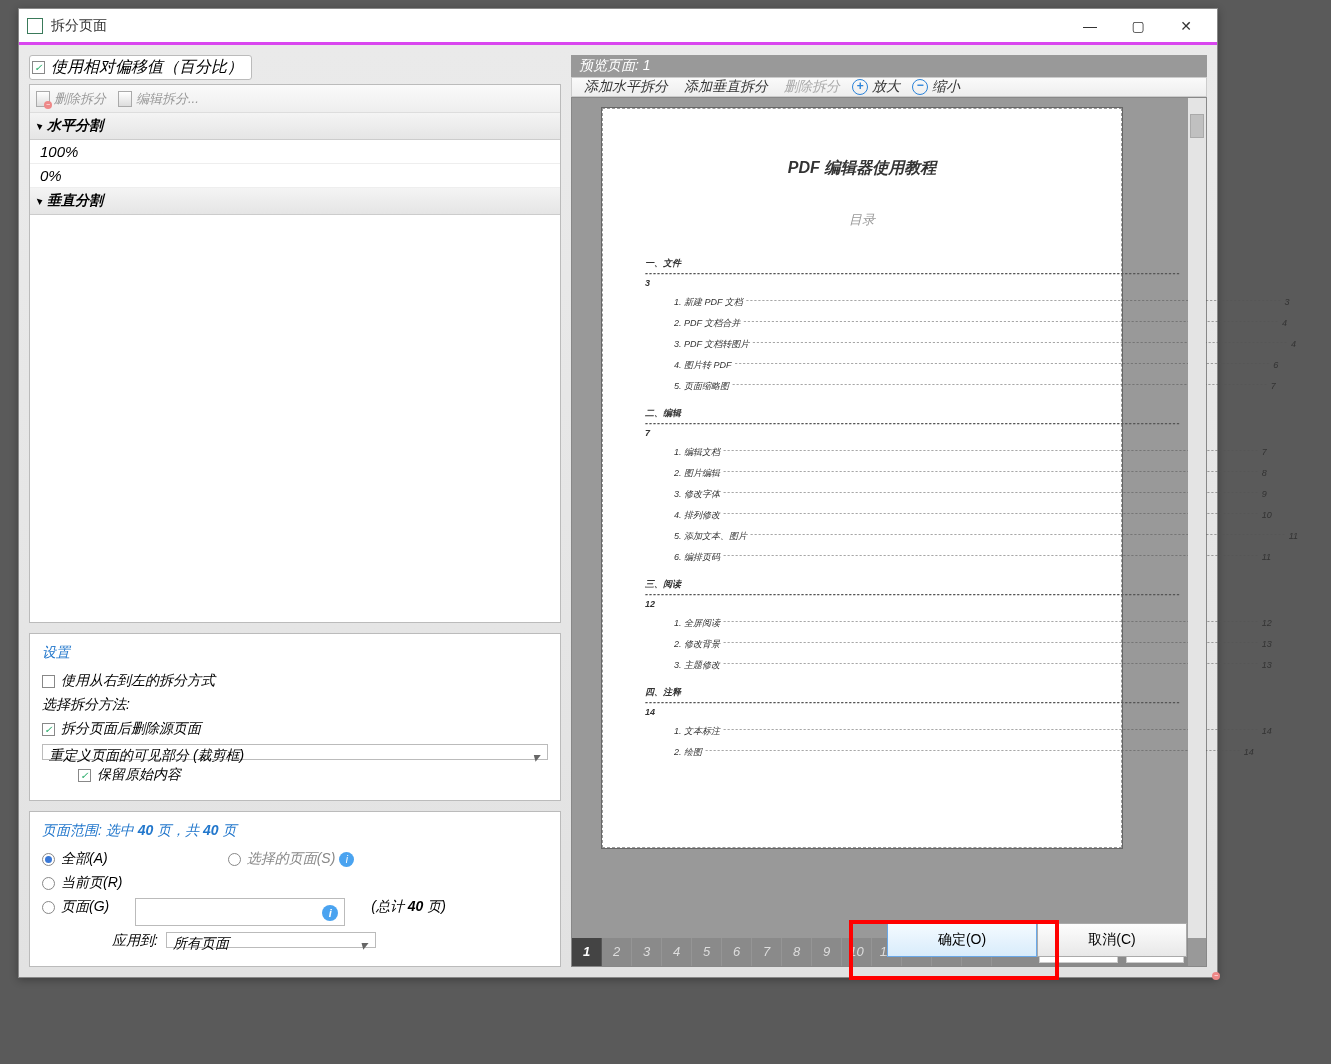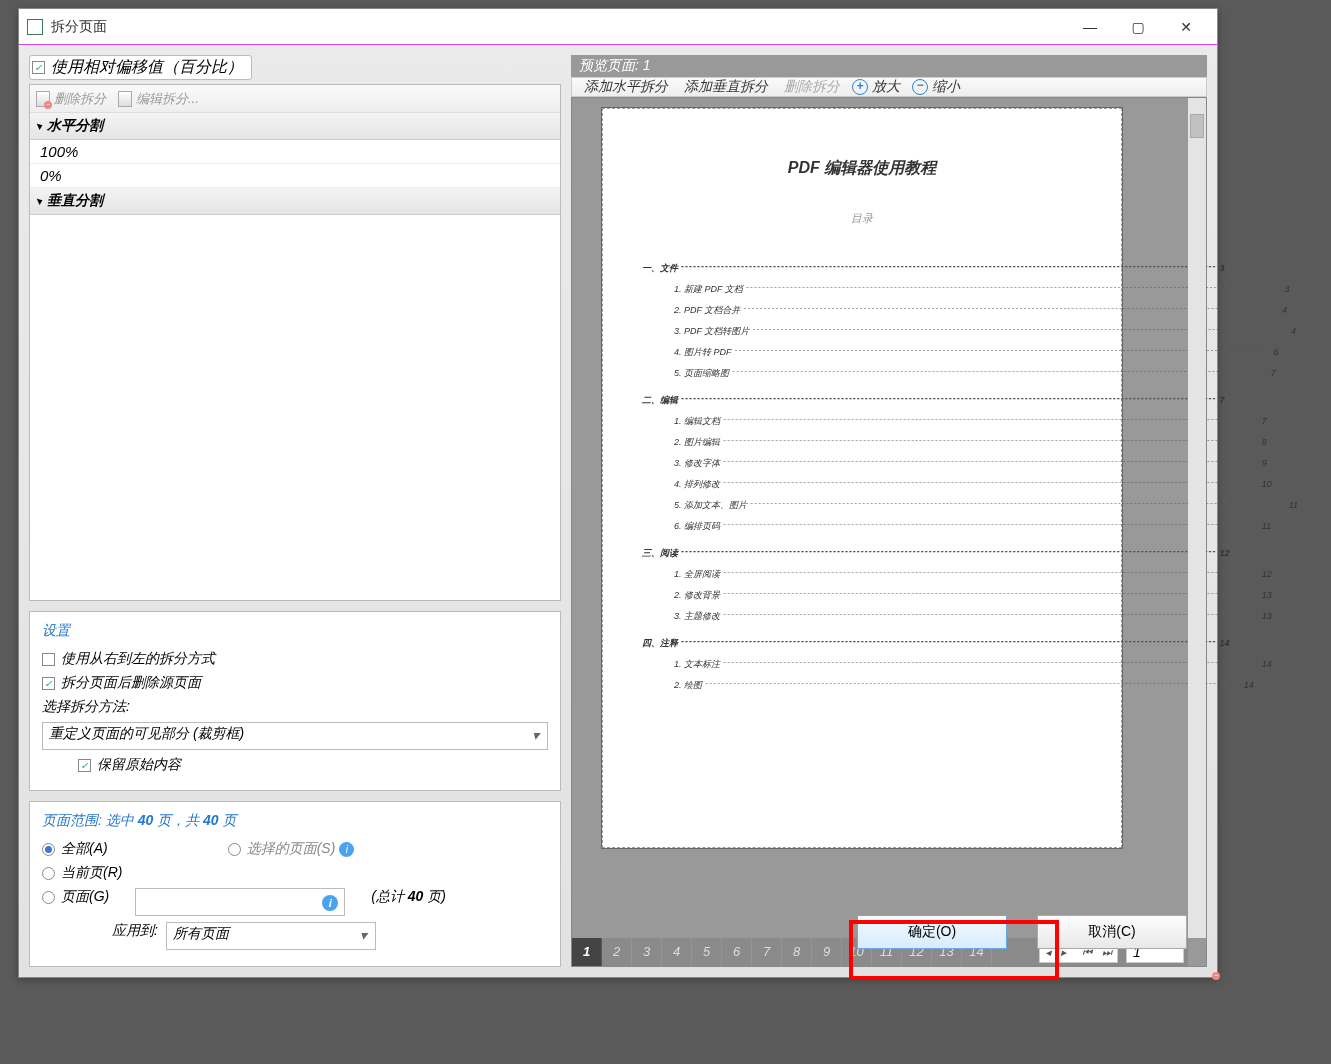--- a/index.html
+++ b/index.html
@@ -1,18 +1,18 @@
 <!DOCTYPE html>
 <html><head>
 <meta charset="utf-8">
 <style>
 * { box-sizing: border-box; margin: 0; padding: 0; font-family: "Microsoft YaHei", sans-serif; }
 body { background: #5a5a5a; width: 1331px; height: 1064px; position: relative; }
 .dialog { position: absolute; left: 18px; top: 8px; width: 1200px; height: 970px; background: #fff; border: 1px solid #888; box-shadow: 0 2px 8px rgba(0,0,0,0.3); }
-.titlebar { height: 36px; display: flex; align-items: center; padding: 0 8px; border-bottom: 1px solid #d946ef; }
+.titlebar { height: 36px; display: flex; align-items: center; padding: 0 8px; border-bottom: 3px solid #d946ef; }
 .titlebar-icon { width: 16px; height: 16px; border: 1.5px solid #3a7a5a; margin-right: 8px; }
 .titlebar-title { font-size: 14px; color: #333; flex: 1; }
 .win-btns { display: flex; gap: 2px; }
 .win-btn { width: 46px; height: 30px; display: flex; align-items: center; justify-content: center; font-size: 14px; color: #333; }
 .body-bg { background: linear-gradient(#eaeaea,#e2e2e2); height: calc(100% - 36px); padding: 10px; position: relative; }
 .body-inner { display: flex; height: 100%; gap: 10px; }
 .left-col { width: 532px; display: flex; flex-direction: column; font-style: italic; }
 .right-col { flex: 1; display: flex; flex-direction: column; font-style: italic; }
 .offset-box { background: #fff; border: 1px solid #bbb; border-radius: 3px; padding: 1px 8px 1px 2px; display: inline-flex; align-items: center; margin-bottom: 4px; width: fit-content; }
 .checkbox { width: 13px; height: 13px; border: 1px solid #888; background: #fff; display: inline-flex; align-items: center; justify-content: center; margin-right: 6px; font-size: 10px; color: #2a6; }
@@ -23,57 +23,57 @@
 .tool-item .doc-icon { width: 14px; height: 16px; background: linear-gradient(#fff,#ddd); border: 1px solid #aaa; position: relative; }
 .doc-icon .minus { position: absolute; right: -3px; bottom: -3px; width: 8px; height: 8px; border-radius: 50%; background: #e88; color: #fff; font-size: 7px; text-align: center; line-height: 8px; }
 .split-section-hdr { background: linear-gradient(#f4f4f4,#e5e5e5); border-bottom: 1px solid #ccc; padding: 4px 8px; font-size: 14px; font-weight: bold; display: flex; align-items: center; gap: 4px; }
 .split-section-hdr::before { content: "▸"; transform: rotate(90deg); font-size: 10px; }
 .split-row { padding: 3px 10px; font-size: 15px; border-bottom: 1px solid #eee; }
 .split-filler { flex: 1; background: #fff; }
 .settings-panel { background: #fff; border: 1px solid #bbb; margin-top: 10px; padding: 10px 12px; }
 .settings-title { color: #2277cc; font-size: 14px; margin-bottom: 10px; }
 .row { display: flex; align-items: flex-start; margin: 6px 0; font-size: 14px; }
 .row label { display: flex; align-items: center; }
-.select { border: 1px solid #bbb; background: #fff; height: 28px; padding: 2px 6px; font-size: 14px; width: 100%; position: relative; }
+.select { border: 1px solid #bbb; background: #fff; height: 16px; padding: 2px 6px; font-size: 14px; width: 100%; position: relative; }
 .select::after { content: "▾"; position: absolute; right: 8px; top: 4px; color: #666; }
 .range-panel { background: #fff; border: 1px solid #bbb; margin-top: 10px; padding: 10px 12px; }
 .range-title { color: #2277cc; font-size: 14px; margin-bottom: 10px; }
 .radio { width: 13px; height: 13px; border: 1px solid #888; border-radius: 50%; margin-right: 6px; display: inline-flex; align-items: center; justify-content: center; }
 .radio.checked::after { content: ""; width: 7px; height: 7px; border-radius: 50%; background: #3a78d6; }
 .page-input { border: 1px solid #bbb; height: 28px; width: 210px; padding: 2px 26px 2px 6px; font-size: 14px; position: relative; background: #fff; }
 .page-input .info { position: absolute; right: 6px; top: 6px; width: 16px; height: 16px; border-radius: 50%; background: #4aa3f0; color: #fff; font-size: 11px; text-align: center; line-height: 16px; font-weight: bold; }
 .bold { font-weight: bold; }
 .preview-title { font-size: 14px; color: #fff; background: #999; padding: 2px 8px; }
 .preview-toolbar { height: 20px; display: flex; align-items: center; padding: 0 8px; gap: 12px; background: linear-gradient(#fafafa,#eeeeee); border: 1px solid #ccc; font-size: 14px; }
 .ptool { display: flex; align-items: center; gap: 4px; color: #333; }
 .ptool.disabled { color: #aaa; }
 .plus-circle { width: 16px; height: 16px; border-radius: 50%; border: 1.5px solid #2a82d8; color: #2a82d8; font-size: 12px; text-align: center; line-height: 13px; font-weight: bold; }
 .minus-circle { width: 16px; height: 16px; border-radius: 50%; border: 1.5px solid #2a82d8; color: #2a82d8; font-size: 12px; text-align: center; line-height: 11px; font-weight: bold; }
 .preview-area { flex: 1; background: #999; position: relative; border: 1px solid #888; }
 .page-thumb { position: absolute; left: 30px; top: 10px; width: 520px; height: 740px; background: #fff; box-shadow: 0 0 0 1px #666; padding: 50px 40px; font-size: 9px; color: #333; }
 .page-thumb::before { content: ""; position: absolute; inset: 0; border: 1px dashed #999; pointer-events: none; }
 .doc-title { text-align: center; font-size: 16px; font-weight: bold; margin-bottom: 32px; }
-.doc-sub { text-align: center; font-size: 11px; color: #999; margin-bottom: 36px; }
+.doc-sub { text-align: center; font-size: 13px; color: #999; margin-bottom: 28px; }
 .toc-line { display: flex; align-items: baseline; margin: 8px 0; font-size: 9px; }
-.toc-line.h1 { font-weight: bold; margin-top: 14px; }
+.toc-line.h1 { font-weight: bold; margin-top: 14px; flex-direction: column; }
 .toc-line.h2 { padding-left: 32px; }
 .toc-line .txt { white-space: nowrap; }
 .toc-line .dots { flex: 1; border-bottom: 1px dotsvted #333; margin: 0 3px; position: relative; top: -2px; }
 .toc-line .dots::after { content: "--------------------------------------------------------------------------------------------------------------------------------------"; letter-spacing: 1px; overflow: hidden; display: block; height: 8px; white-space: nowrap; color: #555; }
 .toc-line .pg { white-space: nowrap; }
 .scroll-v { position: absolute; right: 0; top: 0; bottom: 28px; width: 18px; background: #e4e4e4; }
 .scroll-v-thumb { position: absolute; top: 16px; left: 2px; right: 2px; height: 24px; background: #c0c0c0; border: 1px solid #aaa; }
 .scroll-h { position: absolute; left: 0; right: 18px; bottom: 0; height: 28px; background: #8a8a8a; display: flex; align-items: center; }
 .page-tabs { display: flex; flex: 1; overflow: hidden; }
 .page-tab { width: 30px; height: 28px; color: #ddd; font-size: 13px; text-align: center; line-height: 28px; border-right: 1px solid rgba(255,255,255,0.1); }
 .page-tab.active { background: #444; color: #fff; font-weight: bold; }
 .nav-box { display: flex; align-items: center; background: #fff; height: 22px; margin: 3px 4px; border: 1px solid #ccc; }
 .nav-box span { padding: 0 5px; font-size: 11px; color: #555; }
 .cur-page { width: 58px; text-align: right; padding: 0 6px; font-size: 14px; }
-.dlg-buttons { position: absolute; right: 30px; bottom: 28px; display: flex; gap: 30px; }
+.dlg-buttons { position: absolute; right: 30px; bottom: 20px; display: flex; }
 .dlg-btn { width: 150px; height: 34px; background: linear-gradient(#fdfdfd,#e8e8e8); border: 1px solid #aaa; font-size: 14px; }
 .dlg-btn.ok { border: 1.5px solid #6aa8e8; background: linear-gradient(#f4faff,#d8ecfb); }
 .highlight { position: absolute; border: 4px solid #ff0000; pointer-events: none; }
 </style>
 </head>
 <body>
 
 <div class="dialog">
   <div class="titlebar">
     <div class="titlebar-icon"></div>
@@ -115,27 +115,27 @@
         </div>
 
         <div class="settings-panel">
           <div class="settings-title">设置</div>
           <div class="row">
               <label>
                 <span class="checkbox"></span>
                 <span>使用从右到左的拆分方式</span>
               </label>
             </div>
+          <div class="row">选择拆分方法:</div>
           <div class="row">
               <label>
                 <span class="checkbox checked"></span>
                 <span>拆分页面后删除源页面</span>
               </label>
             </div>
-          <div class="row">选择拆分方法:</div>
           <div class="row">
               <div class="select">重定义页面的可见部分 (裁剪框)</div>
             </div>
           <div class="row" style="padding-left:36px;">
               <label>
                 <span class="checkbox checked"></span>
                 <span>保留原始内容</span>
               </label>
             </div>
         </div>

